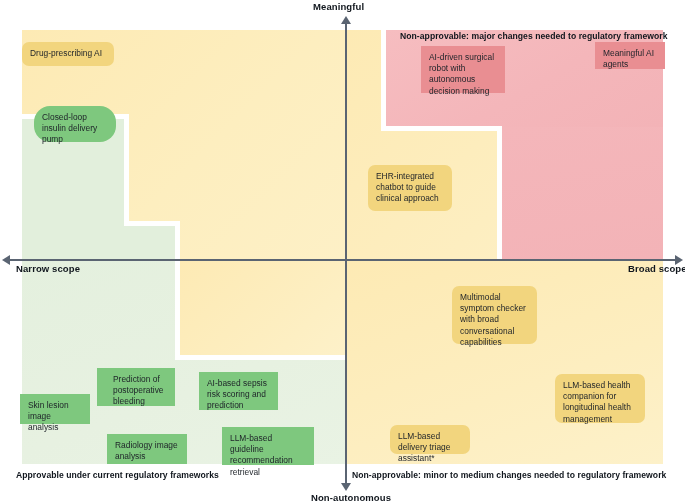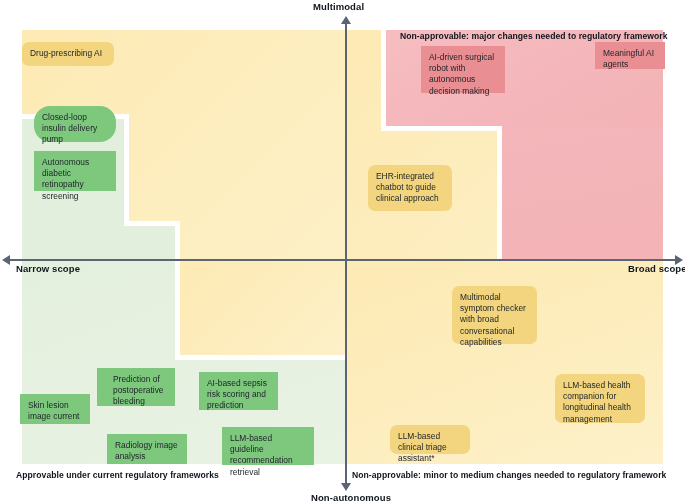--- a/index.html
+++ b/index.html
@@ -168,40 +168,39 @@
 
   <div class="region r-br-yellow"></div>
 
   <div class="axis-v"></div>
   <div class="axis-h"></div>
   <div class="arrow arrow-up"></div>
   <div class="arrow arrow-down"></div>
   <div class="arrow arrow-left"></div>
   <div class="arrow arrow-right"></div>
 
-  <div class="axis-label lbl-autonomous">Multimodal</div>
+  <div class="axis-label lbl-autonomous">Meaningful</div>
   <div class="axis-label lbl-nonautonomous">Non-autonomous</div>
   <div class="axis-label lbl-narrow">Narrow scope</div>
   <div class="axis-label lbl-broad">Broad scope</div>
 
   <div class="quad-caption cap-q1">Non-approvable: major changes needed to regulatory framework</div>
   <div class="quad-caption cap-q3">Approvable under current regulatory frameworks</div>
   <div class="quad-caption cap-q4">Non-approvable: minor to medium changes needed to regulatory framework</div>
 
   <div class="item yellow" style="left:22px;top:42px;width:92px;height:24px;">Drug-prescribing AI</div>
   <div class="item green" style="left:34px;top:106px;width:82px;height:36px;border-radius:16px;">Closed-loop insulin delivery pump</div>
-  <div class="item green" style="left:34px;top:151px;width:82px;height:40px;">Autonomous diabetic retinopathy screening</div>
 
   <div class="item pink" style="left:421px;top:46px;width:84px;height:47px;">AI-driven surgical robot with autonomous decision making</div>
   <div class="item pink" style="left:595px;top:42px;width:70px;height:27px;">Meaningful AI agents</div>
   <div class="item yellow" style="left:368px;top:165px;width:84px;height:46px;">EHR-integrated chatbot to guide clinical approach</div>
 
-  <div class="item green" style="left:20px;top:394px;width:70px;height:30px;">Skin lesion image current</div>
+  <div class="item green" style="left:20px;top:394px;width:70px;height:30px;">Skin lesion image analysis</div>
   <div class="item green" style="left:97px;top:368px;width:78px;height:38px;padding-left:16px;">Prediction of postoperative bleeding</div>
   <div class="item green" style="left:199px;top:372px;width:79px;height:38px;">AI-based sepsis risk scoring and prediction</div>
   <div class="item green" style="left:107px;top:434px;width:80px;height:30px;">Radiology image analysis</div>
   <div class="item green" style="left:222px;top:427px;width:92px;height:38px;">LLM-based guideline recommendation retrieval</div>
 
   <div class="item yellow" style="left:452px;top:286px;width:85px;height:58px;">Multimodal symptom checker with broad conversational capabilities</div>
   <div class="item yellow" style="left:555px;top:374px;width:90px;height:49px;">LLM-based health companion for longitudinal health management</div>
-  <div class="item yellow" style="left:390px;top:425px;width:80px;height:29px;">LLM-based clinical triage assistant*</div>
+  <div class="item yellow" style="left:390px;top:425px;width:80px;height:29px;">LLM-based delivery triage assistant*</div>
 
 </div>
 
 </body></html>

